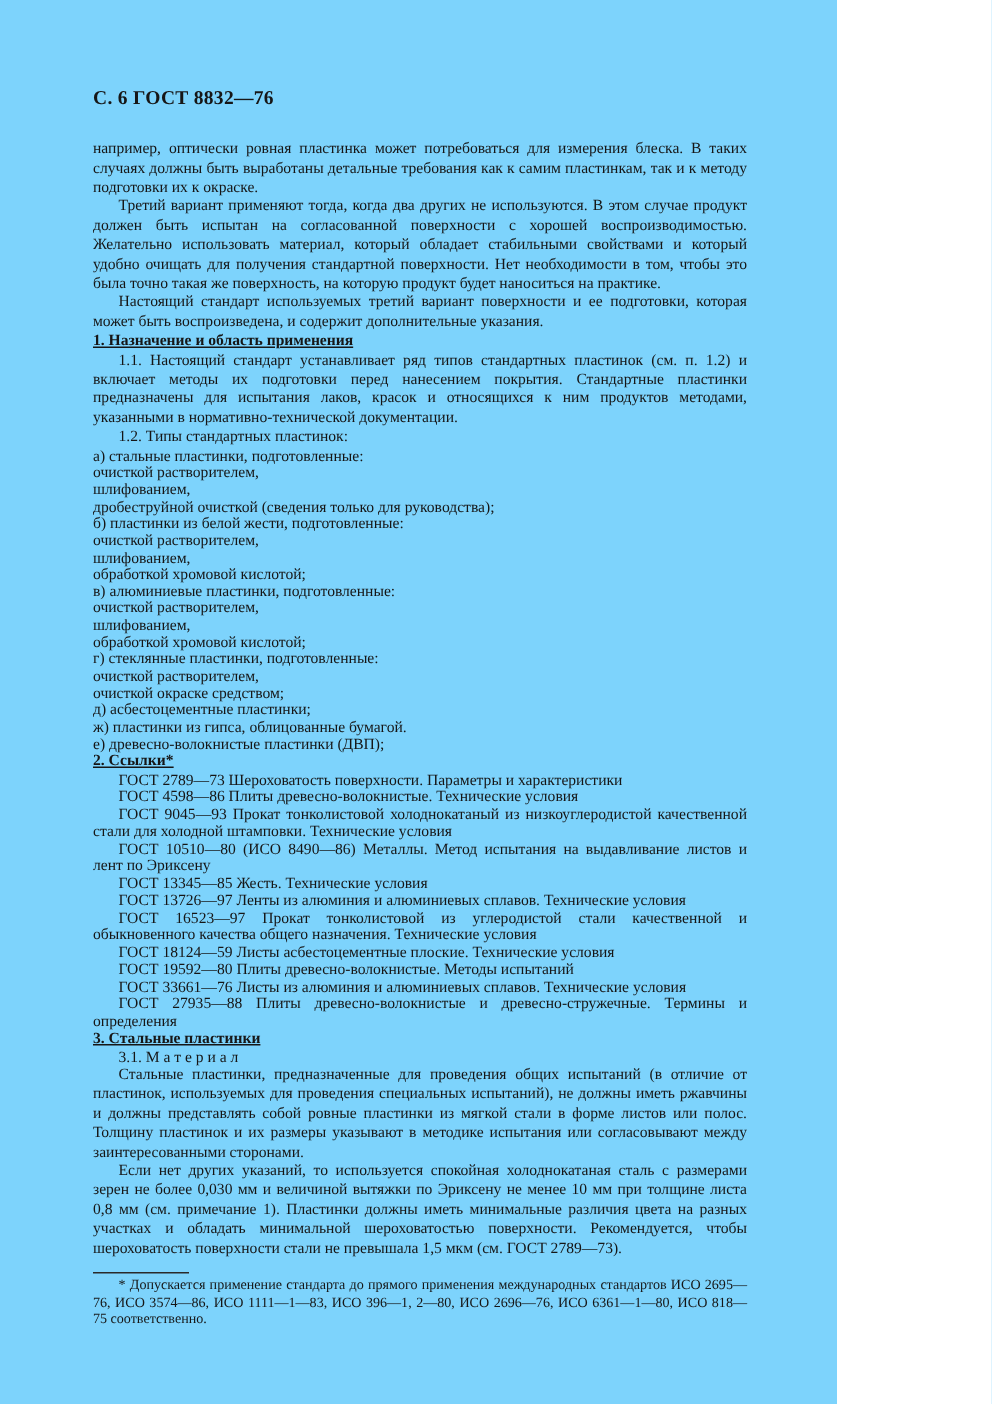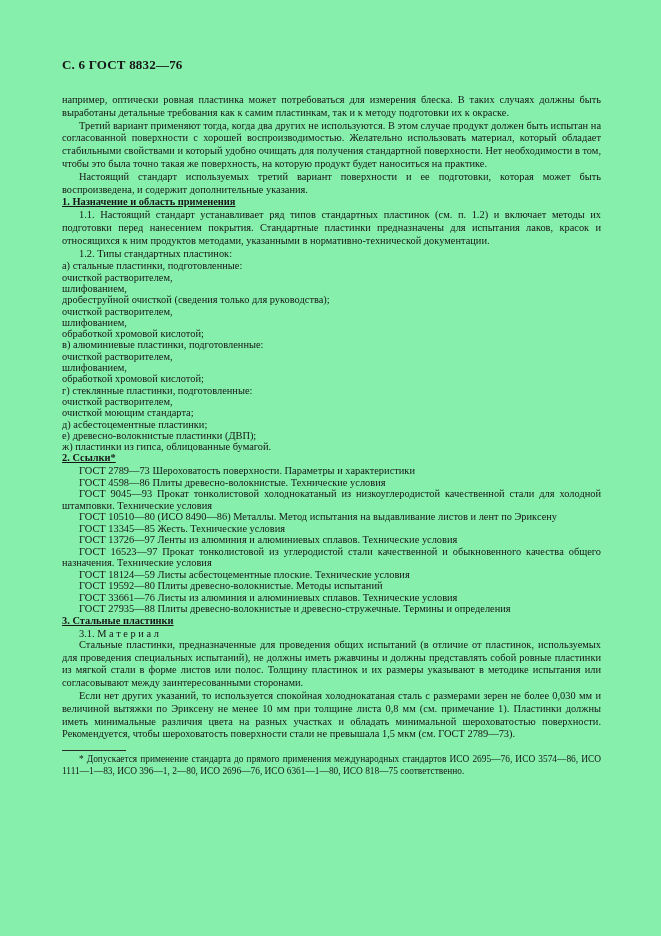--- a/index.html
+++ b/index.html
@@ -1,19 +1,19 @@
 <!DOCTYPE html>
 <html lang="ru"><head>
 <meta charset="utf-8">
 <style>
   html, body { margin: 0; padding: 0; background: #ffffff; }
   .page {
-    width: 661px;
+    width: 558px;
     height: 936px;
-    background: #86efac;
+    background: #7dd3fc;
     box-sizing: border-box;
     padding: 57px 60px 0 62px;
     font-family: "Liberation Serif", "DejaVu Serif", serif;
     color: #161616;
     overflow: hidden;
     position: relative;
   }
   .doc-header {
     font-size: 13px;
     font-weight: bold;
@@ -67,33 +67,34 @@
   <p class="sec-heading">1. Назначение и область применения</p>
 
   <p class="ind">1.1. Настоящий стандарт устанавливает ряд типов стандартных пластинок (см. п. 1.2) и включает методы их подготовки перед нанесением покрытия. Стандартные пластинки предназначены для испытания лаков, красок и относящихся к ним продуктов методами, указанными в нормативно-технической документации.</p>
   <p class="ind">1.2. Типы стандартных пластинок:</p>
 
   <div>
     <p class="list-line">а) стальные пластинки, подготовленные:</p>
     <p class="list-line">очисткой растворителем,</p>
     <p class="list-line">шлифованием,</p>
     <p class="list-line">дробеструйной очисткой (сведения только для руководства);</p>
+    <p class="list-line">б) пластинки из белой жести, подготовленные:</p>
     <p class="list-line">очисткой растворителем,</p>
     <p class="list-line">шлифованием,</p>
     <p class="list-line">обработкой хромовой кислотой;</p>
     <p class="list-line">в) алюминиевые пластинки, подготовленные:</p>
     <p class="list-line">очисткой растворителем,</p>
     <p class="list-line">шлифованием,</p>
     <p class="list-line">обработкой хромовой кислотой;</p>
     <p class="list-line">г) стеклянные пластинки, подготовленные:</p>
     <p class="list-line">очисткой растворителем,</p>
-    <p class="list-line">очисткой моющим стандарта;</p>
+    <p class="list-line">очисткой окраске средством;</p>
     <p class="list-line">д) асбестоцементные пластинки;</p>
+    <p class="list-line">ж) пластинки из гипса, облицованные бумагой.</p>
     <p class="list-line">е) древесно-волокнистые пластинки (ДВП);</p>
-    <p class="list-line">ж) пластинки из гипса, облицованные бумагой.</p>
   </div>
 
   <p class="sec-heading">2. Ссылки*</p>
 
   <div>
     <p class="ind ref">ГОСТ 2789—73 Шероховатость поверхности. Параметры и характеристики</p>
     <p class="ind ref">ГОСТ 4598—86 Плиты древесно-волокнистые. Технические условия</p>
     <p class="ind ref">ГОСТ 9045—93 Прокат тонколистовой холоднокатаный из низкоуглеродистой качественной стали для холодной штамповки. Технические условия</p>
     <p class="ind ref">ГОСТ 10510—80 (ИСО 8490—86) Металлы. Метод испытания на выдавливание листов и лент по Эриксену</p>
     <p class="ind ref">ГОСТ 13345—85 Жесть. Технические условия</p>

